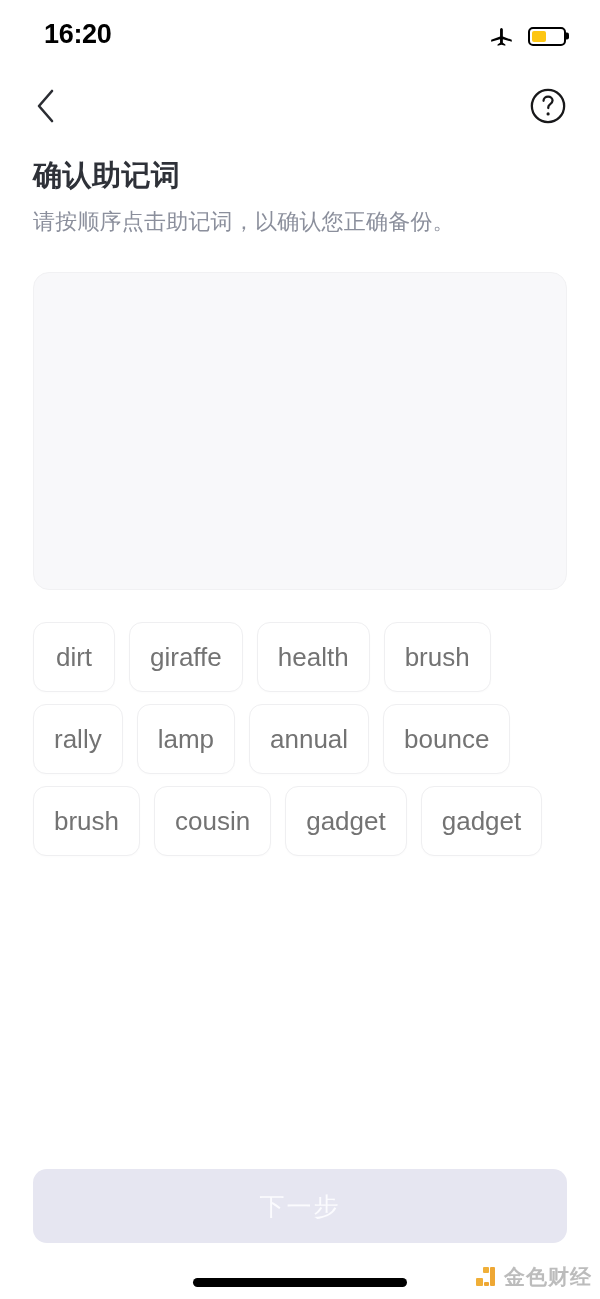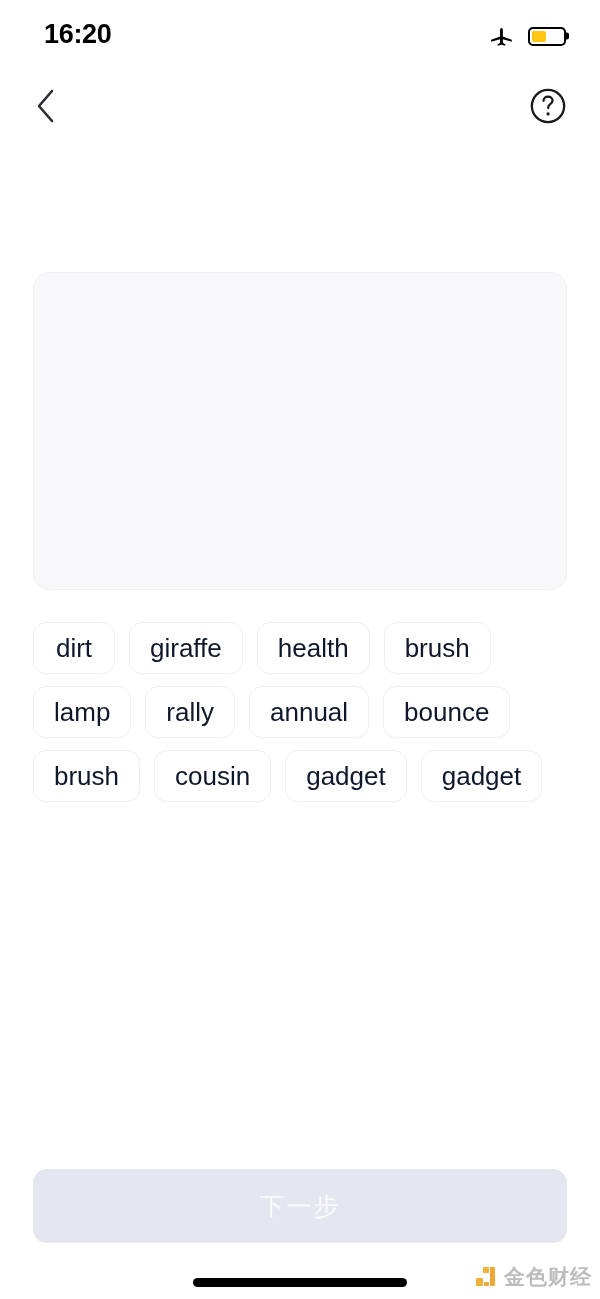--- a/index.html
+++ b/index.html
@@ -140,27 +140,27 @@
     width: 534px;
     display: flex;
     flex-wrap: wrap;
     gap: 12px 14px;
   }
   .word-chip {
     background: #ffffff;
     border: 1px solid #efeff1;
     border-radius: 13px;
     padding: 0 20px;
-    height: 52px;
+    height: 70px;
     min-width: 82px;
     display: flex;
     align-items: center;
     justify-content: center;
     font-size: 26px;
-    color: #0f172a;
+    color: #737373;
     cursor: pointer;
     box-shadow: 0 1px 2px rgba(0,0,0,0.015);
   }
 
   
   .next-btn {
     position: absolute;
     left: 33px;
     top: 1169px;
     width: 534px;
@@ -235,32 +235,36 @@
       <span>
         <svg width="38" height="38" viewBox="0 0 40 40">
           <circle cx="20" cy="20" r="17" fill="none" stroke="#18181a" stroke-width="2.4"></circle>
           <path d="M15.3 14.6c0-2.6 2.1-4.4 4.8-4.4 2.7 0 4.7 1.7 4.7 4.1 0 1.9-1 2.9-2.7 4-1.3.9-1.8 1.6-1.8 2.9v.9" fill="none" stroke="#18181a" stroke-width="2.4" stroke-linecap="round"></path>
           <circle cx="20.1" cy="28.4" r="1.7" fill="#18181a"></circle>
         </svg>
       </span>
     </div>
   </div>
 
+  <div class="heading-block">
+    <div class="page-title">确认助记词</div>
+    <div class="page-subtitle">请按顺序点击助记词，以确认您正确备份。</div>
+  </div>
 
   <div class="answer-panel">
     <div class="answer-slots"></div>
   </div>
 
   <div class="word-bank">
       <div class="word-chip">dirt</div>
       <div class="word-chip">giraffe</div>
       <div class="word-chip">health</div>
       <div class="word-chip">brush</div>
+      <div class="word-chip">rally</div>
       <div class="word-chip">lamp</div>
-      <div class="word-chip">rally</div>
       <div class="word-chip">annual</div>
       <div class="word-chip">bounce</div>
       <div class="word-chip">brush</div>
       <div class="word-chip">cousin</div>
       <div class="word-chip">gadget</div>
       <div class="word-chip">gadget</div>
     </div>
 
   <button class="next-btn" disabled="" style="background: rgb(230, 230, 241); color: rgb(251, 251, 254);">下一步</button>
 

